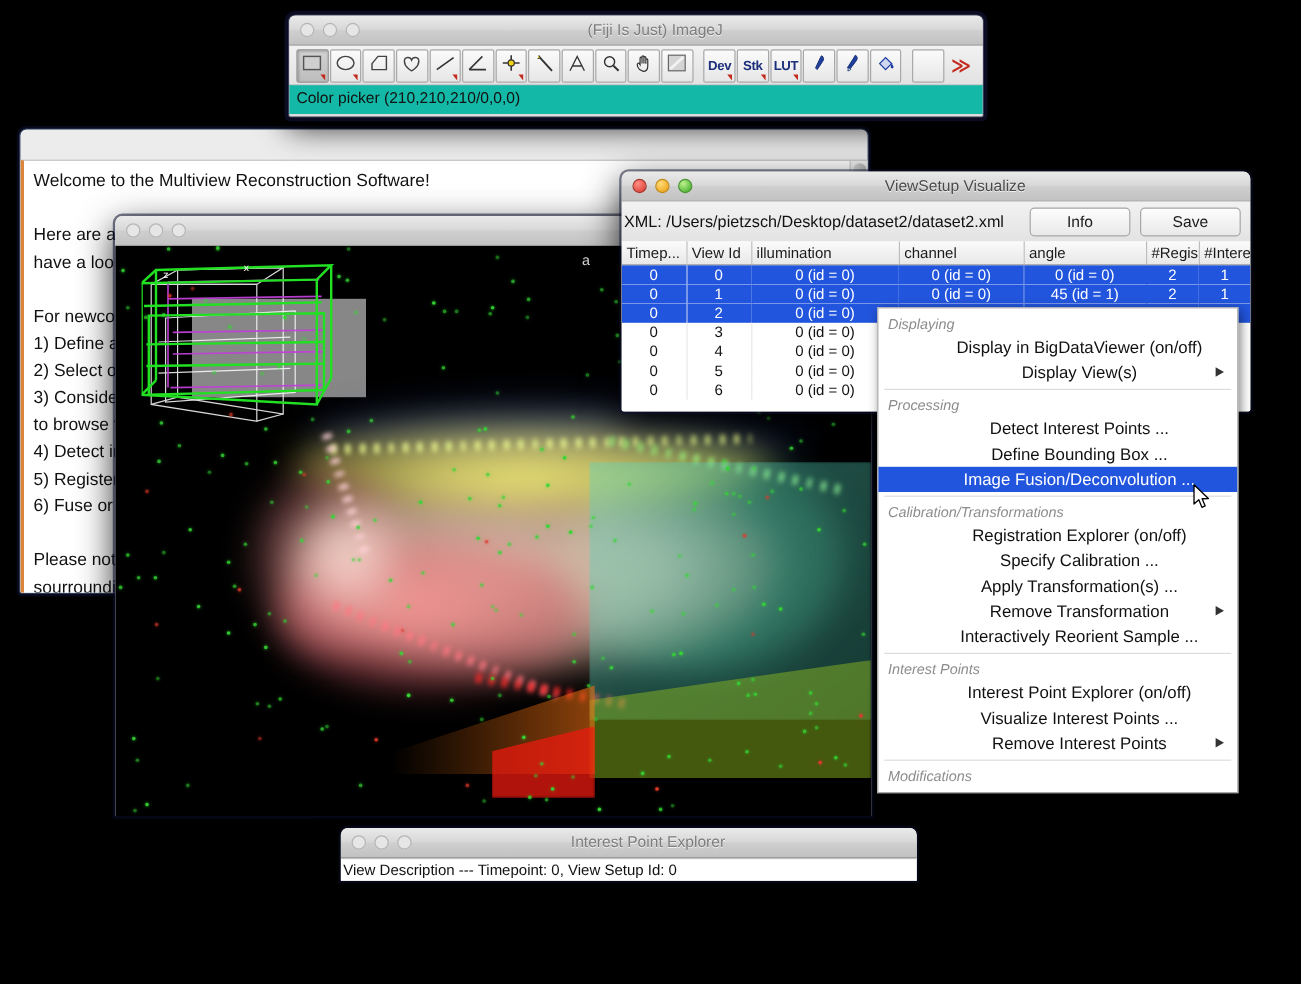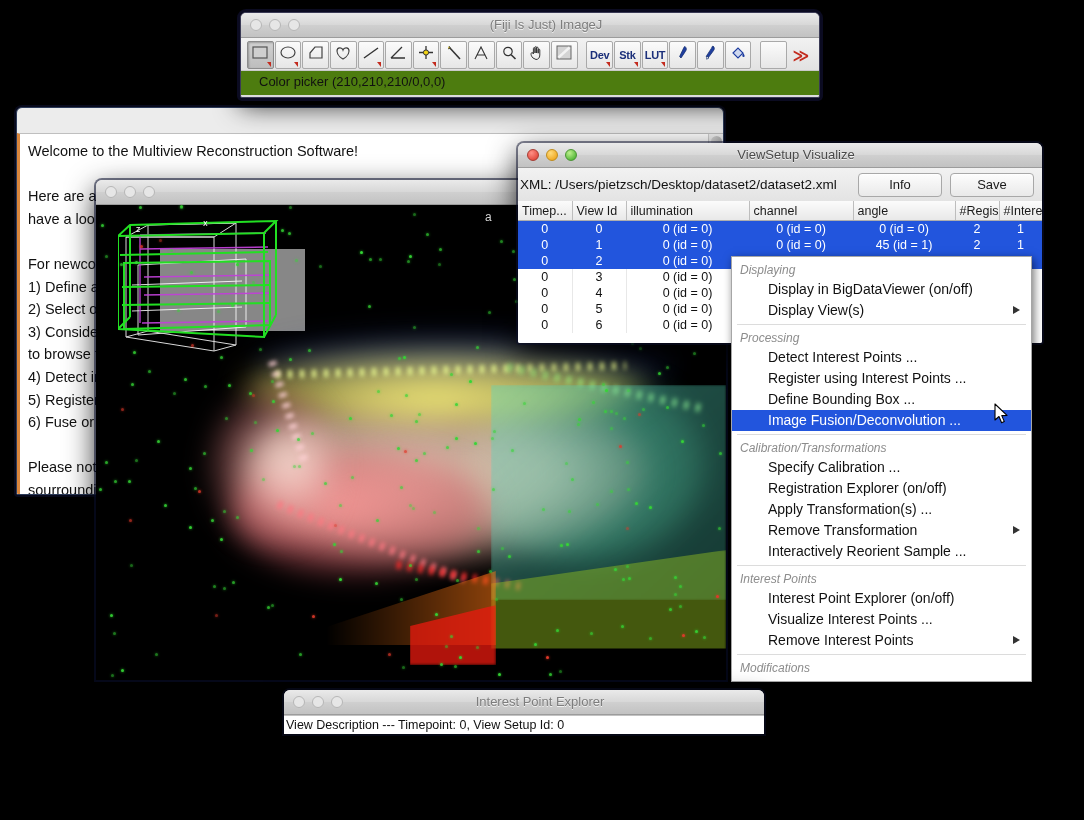--- a/index.html
+++ b/index.html
@@ -34,21 +34,21 @@
         border:1px solid #a9a9a9;border-radius:2px;position:relative;
         display:flex;align-items:center;justify-content:center;}
   .tbtn.sel{background:linear-gradient(to bottom,#d2d2d2,#bdbdbd);
             border-color:#8c8c8c;box-shadow:inset 1px 1px 2px rgba(0,0,0,.25);}
   .tbtn .tri{position:absolute;right:2px;bottom:1px;width:0;height:0;
              border-left:4px solid transparent;border-right:0 solid transparent;
              border-top:5px solid #c32b1e;}
   .tgap{width:9px;}
   .tbtn .lbl{font-size:11px;font-weight:bold;color:#1b2f7a;letter-spacing:-.3px;}
   #fiji .status{height:24px;line-height:22px;font-size:13px;color:#111;
-                padding-left:18px;background:#4d7c0f;border-top:1px solid #c9c9c9;}
+                padding-left:6px;background:#14b8a6;border-top:1px solid #c9c9c9;}
 
   
   #getstart{left:16px;top:107px;width:706px;height:386px;
             border:1px solid #2b3a58;box-shadow:0 0 0 2px rgba(15,20,55,.5),0 8px 26px rgba(0,0,0,.8);}
   #getstart .body{position:absolute;top:25px;left:0;right:0;bottom:0;background:#fff;
                   border-top:1px solid #bfbfbf;border-left:3px solid #d9853b;overflow:hidden;}
   #getstart .txt{padding:6px 14px 0 8px;font-size:14.5px;line-height:22.6px;color:#111;
                  white-space:pre-wrap;}
   #getstart .sb{position:absolute;right:0;top:0;width:14px;bottom:0;background:#f0f0f0;
                 border-left:1px solid #cfcfcf;}
@@ -132,21 +132,21 @@
         white-space:nowrap;overflow:hidden;}
   table.vtbl td{text-align:center;padding:0;height:16px;color:#111;white-space:nowrap;overflow:hidden;
         border-right:1px solid #e8e8e8;}
   table.vtbl tr.sel td{background:#2255dd;color:#fff;border-right:1px solid #2255dd;}
 
   
   #ctx{position:absolute;left:731px;top:256px;width:299px;background:#fff;
        border:1px solid #a6a6a6;box-shadow:2px 3px 9px rgba(0,0,0,.55);
        font-size:14px;color:#111;padding:3px 0 4px 0;}
   .ctx-group{font-size:12px;font-style:italic;color:#8c8c8c;padding:3px 0 2px 8px;}
-  .ctx-item{height:21px;line-height:21px;padding-left:36px;position:relative;white-space:nowrap;}
+  .ctx-item{height:21px;line-height:21px;padding-left:36px;position:relative;white-space:nowrap;text-align:center;}
   .ctx-item.hl{background:#2255dd;color:#fff;}
   .ctx-item .arr{position:absolute;right:11px;top:6px;width:0;height:0;
         border-top:4.5px solid transparent;border-bottom:4.5px solid transparent;border-left:7px solid #333;}
   .ctx-sep{height:1px;background:#dcdcdc;margin:3px 5px;}
   #cursor{position:absolute;left:994px;top:403px;width:16px;height:22px;z-index:60;}
 
   
   #ipe{left:284px;top:690px;width:480px;height:44px;border-radius:6px 6px 0 0;
        box-shadow:0 0 0 2px rgba(12,16,45,.45),0 8px 24px rgba(0,0,0,.8);}
   #ipe .desc{position:absolute;top:25px;left:0;right:0;height:19px;line-height:19px;
@@ -709,27 +709,26 @@
   </div>
 </div>
 
 <div id="ctx">
     <div class="ctx-group">Displaying</div>
     <div class="ctx-item">Display in BigDataViewer (on/off)</div>
     <div class="ctx-item">Display View(s)<span class="arr"></span></div>
     <div class="ctx-sep"></div>
     <div class="ctx-group">Processing</div>
     <div class="ctx-item">Detect Interest Points ...</div>
-    <div class="ctx-item">Register using Interest Points ...</div>
     <div class="ctx-item">Define Bounding Box ...</div>
     <div class="ctx-item hl">Image Fusion/Deconvolution ...</div>
     <div class="ctx-sep"></div>
     <div class="ctx-group">Calibration/Transformations</div>
+    <div class="ctx-item">Registration Explorer (on/off)</div>
     <div class="ctx-item">Specify Calibration ...</div>
-    <div class="ctx-item">Registration Explorer (on/off)</div>
     <div class="ctx-item">Apply Transformation(s) ...</div>
     <div class="ctx-item">Remove Transformation<span class="arr"></span></div>
     <div class="ctx-item">Interactively Reorient Sample ...</div>
     <div class="ctx-sep"></div>
     <div class="ctx-group">Interest Points</div>
     <div class="ctx-item">Interest Point Explorer (on/off)</div>
     <div class="ctx-item">Visualize Interest Points ...</div>
     <div class="ctx-item">Remove Interest Points<span class="arr"></span></div>
     <div class="ctx-sep"></div>
     <div class="ctx-group">Modifications</div>

